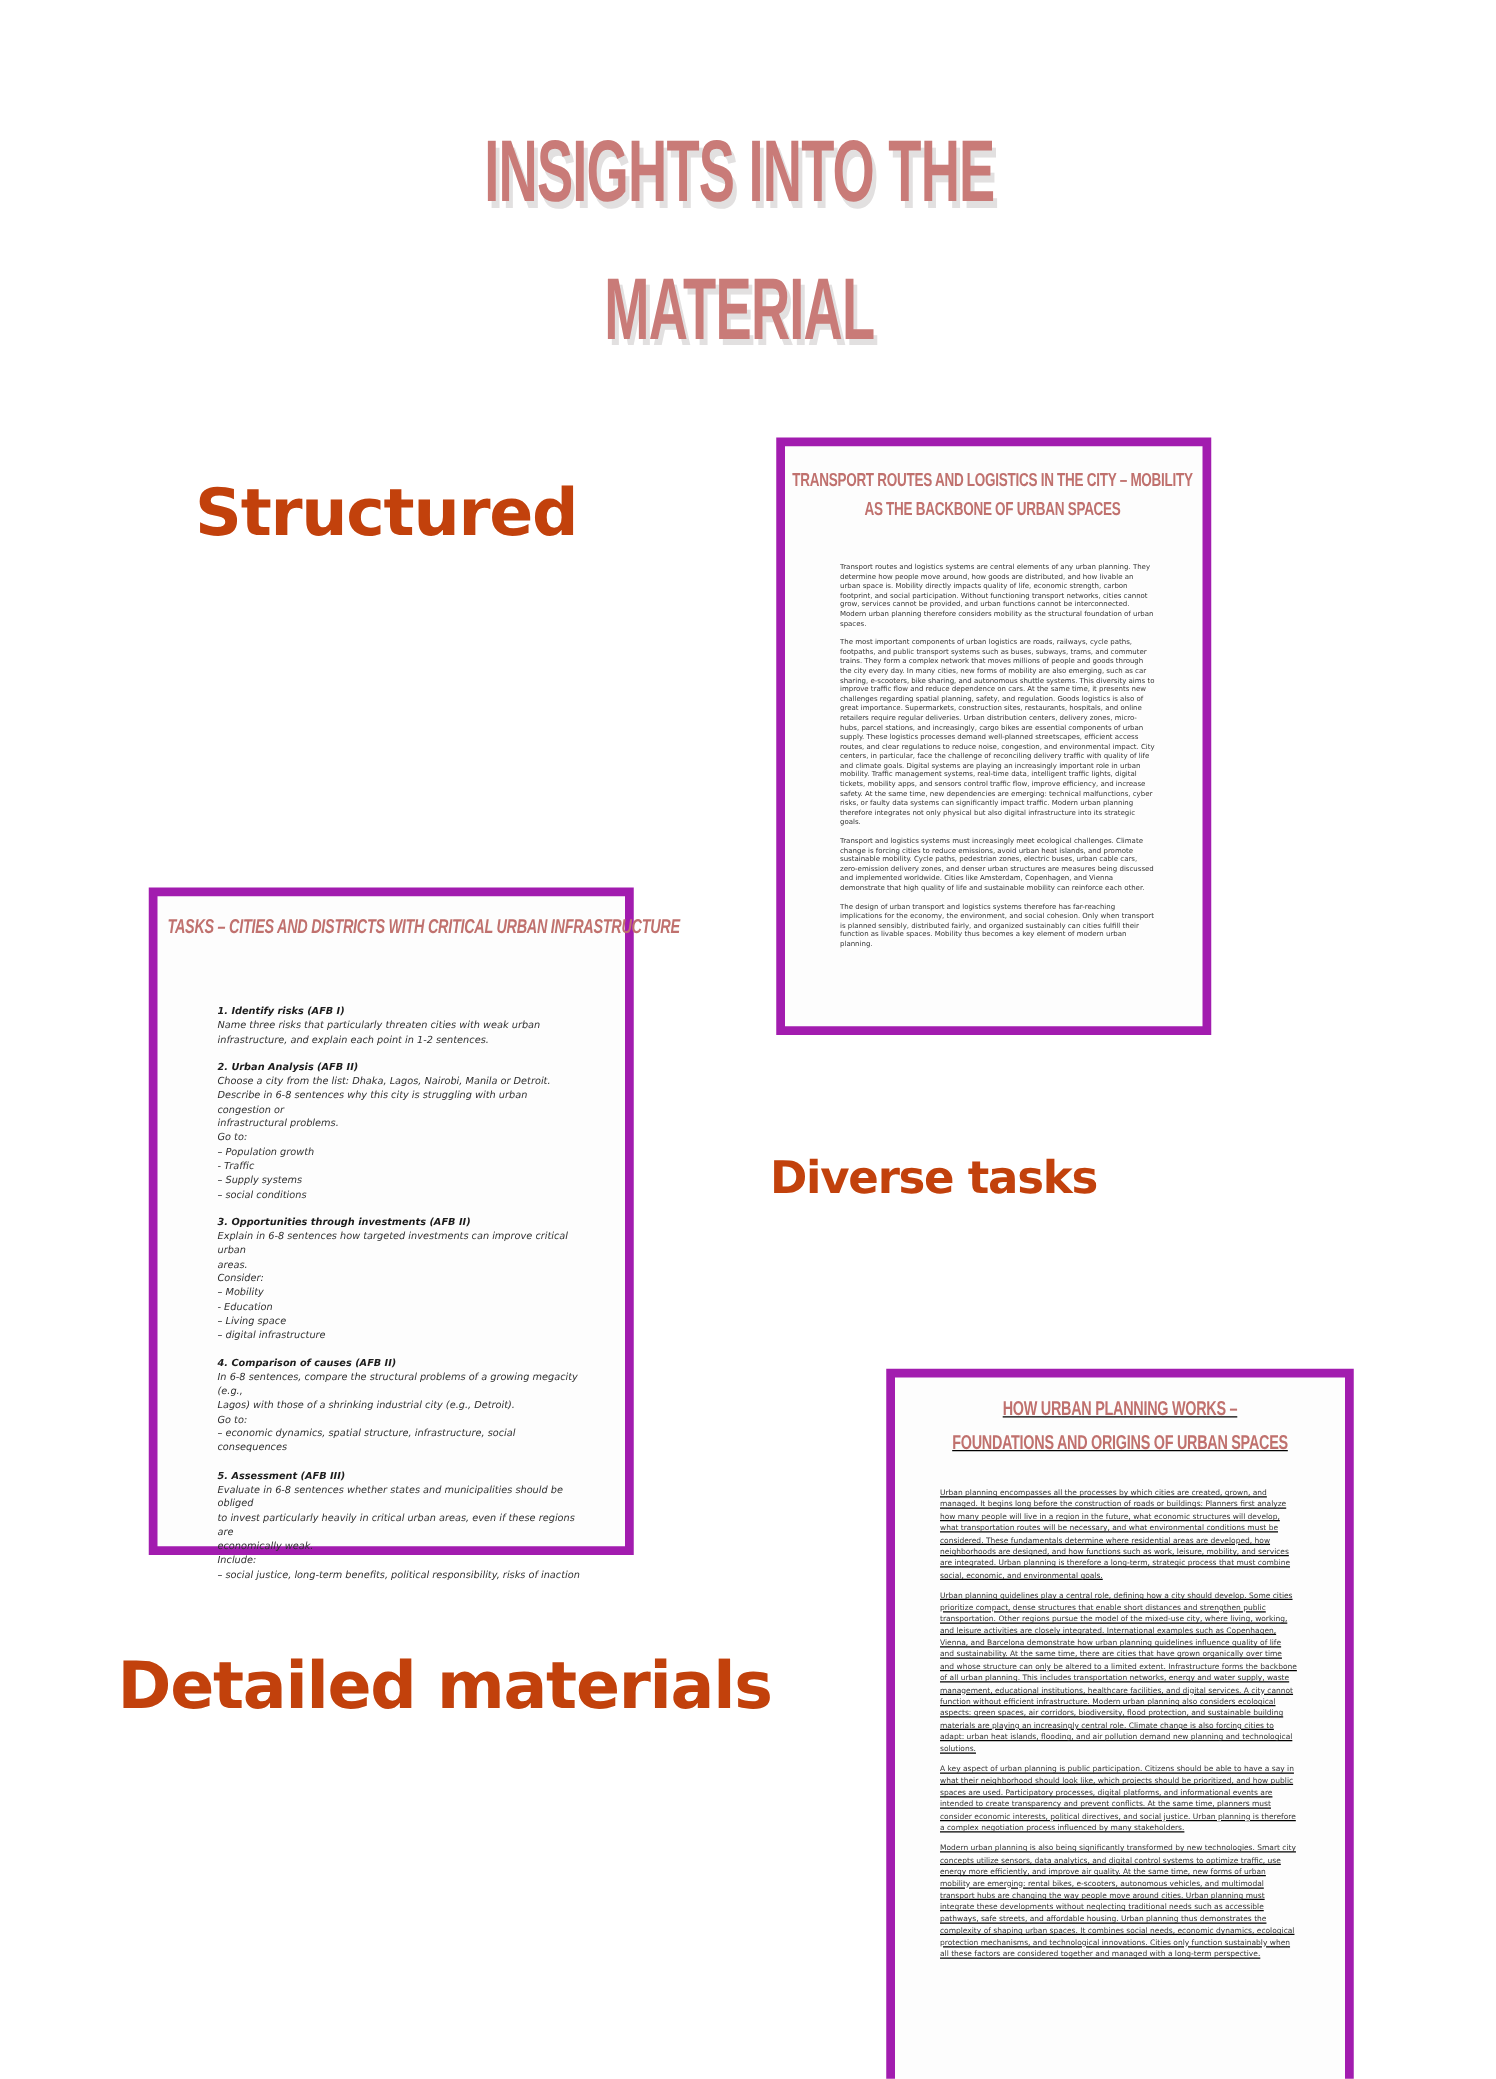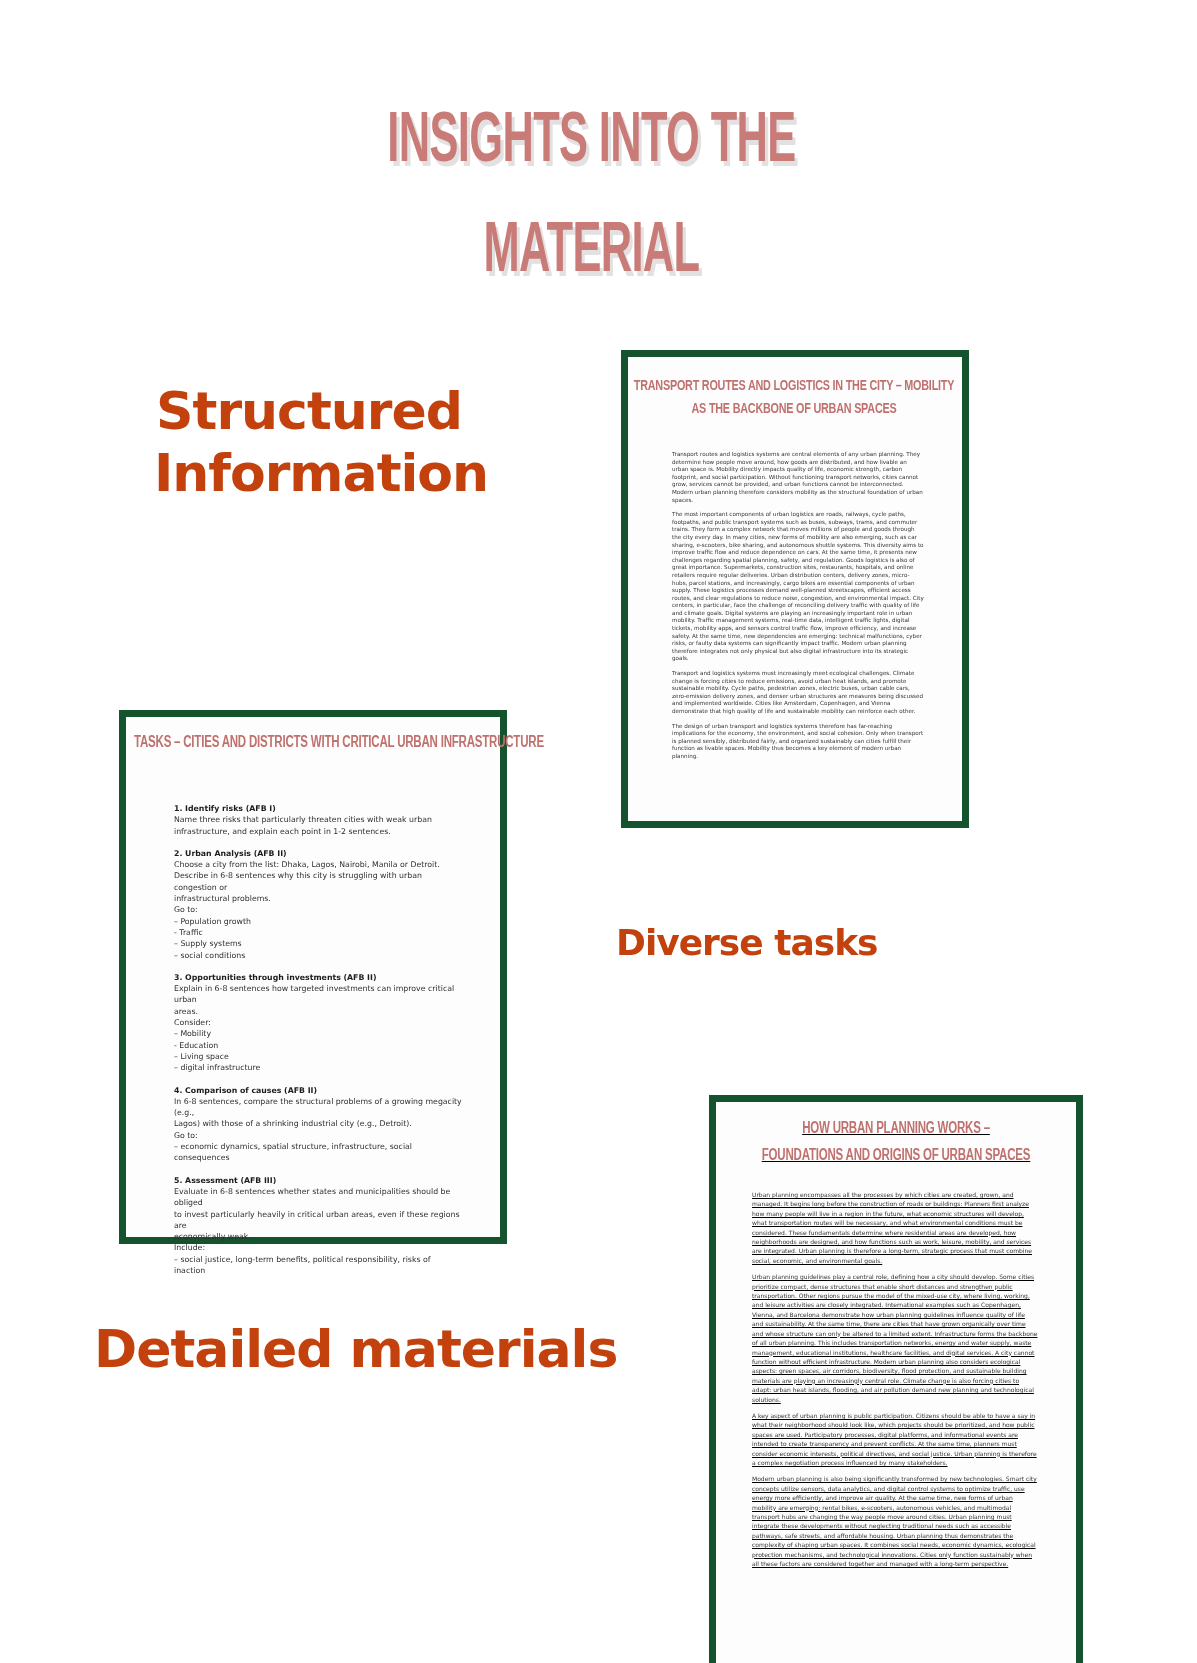--- a/index.html
+++ b/index.html
@@ -32,21 +32,21 @@
       white-space: nowrap;
       letter-spacing: -1px;
     }
     .label-structured { left: 154px; top: 380px; font-size: 52px; line-height: 62px; text-align: center; width: 310px; }
     .label-diverse { left: 616px; top: 912px; font-size: 36px; line-height: 62px; }
     .label-detailed { left: 94px; top: 1318px; font-size: 52px; line-height: 62px; }
 
     .doc {
       position: absolute;
       background: #fdfdfd;
-      border: 7px solid #14532d;
+      border: 7px solid #a21caf;
       box-sizing: border-box;
     }
     .doc-title {
       font-family: "Liberation Sans", sans-serif;
       font-weight: bold;
       color: #c0716e;
       text-align: center;
       text-transform: uppercase;
       transform: scaleX(0.72);
       transform-origin: center top;
@@ -59,21 +59,21 @@
       margin: 16px;
     }
     .doc-body p { margin: 0 0 7px 0; }
 
     
     .doc-transport { left: 621px; top: 350px; width: 348px; height: 478px; }
     .doc-transport .doc-title { font-size: 15px; line-height: 23px; margin-top: 16px; width: 460px; margin-left: -64px; }
     .doc-transport .doc-body { font-size: 5.6px; line-height: 7.6px; padding: 16px 22px 0 28px; }
 
     
-    .doc-tasks { left: 119px; top: 710px; width: 388px; height: 534px; }
+    .doc-tasks { left: 119px; top: 710px; width: 388px; height: 534px; font-style: italic; }
     .doc-tasks .doc-title { font-size: 16px; line-height: 22px; margin-top: 14px; width: 500px; margin-left: -62px; white-space: nowrap; }
     .doc-tasks .doc-body { font-size: 7.8px; line-height: 11.3px; padding: 34px 20px 0 32px; color: #2f2f2f; }
     .doc-tasks .task { margin-bottom: 11px; }
     .doc-tasks .task-head { font-weight: bold; color: #1c1c1c; }
     .doc-tasks .task-line { display: block; }
 
     
     .doc-urban { left: 709px; top: 1095px; width: 374px; height: 651px; text-decoration: underline; }
     .doc-urban .doc-title { font-size: 16px; line-height: 27px; margin-top: 12px; width: 470px; margin-left: -55px; }
     .doc-urban .doc-body { font-size: 6px; line-height: 9.4px; padding: 6px 22px 0 20px; }
@@ -81,21 +81,20 @@
 </head>
 <body>
 
 <h1 class="main-title">
   <span class="line">INSIGHTS INTO THE</span>
   <span class="line">MATERIAL</span>
 </h1>
 
 <div class="label label-structured">
   <div>Structured</div>
-  <div>Information</div>
 </div>
 
 <div class="doc doc-transport">
   <h2 class="doc-title">TRANSPORT ROUTES AND LOGISTICS IN THE CITY – MOBILITY AS THE BACKBONE OF URBAN SPACES</h2>
   <div class="doc-body">
     <p>Transport routes and logistics systems are central elements of any urban planning. They determine how people move around, how goods are distributed, and how livable an urban space is. Mobility directly impacts quality of life, economic strength, carbon footprint, and social participation. Without functioning transport networks, cities cannot grow, services cannot be provided, and urban functions cannot be interconnected. Modern urban planning therefore considers mobility as the structural foundation of urban spaces.</p>
     <p>The most important components of urban logistics are roads, railways, cycle paths, footpaths, and public transport systems such as buses, subways, trams, and commuter trains. They form a complex network that moves millions of people and goods through the city every day. In many cities, new forms of mobility are also emerging, such as car sharing, e-scooters, bike sharing, and autonomous shuttle systems. This diversity aims to improve traffic flow and reduce dependence on cars. At the same time, it presents new challenges regarding spatial planning, safety, and regulation. Goods logistics is also of great importance. Supermarkets, construction sites, restaurants, hospitals, and online retailers require regular deliveries. Urban distribution centers, delivery zones, micro-hubs, parcel stations, and increasingly, cargo bikes are essential components of urban supply. These logistics processes demand well-planned streetscapes, efficient access routes, and clear regulations to reduce noise, congestion, and environmental impact. City centers, in particular, face the challenge of reconciling delivery traffic with quality of life and climate goals. Digital systems are playing an increasingly important role in urban mobility. Traffic management systems, real-time data, intelligent traffic lights, digital tickets, mobility apps, and sensors control traffic flow, improve efficiency, and increase safety. At the same time, new dependencies are emerging: technical malfunctions, cyber risks, or faulty data systems can significantly impact traffic. Modern urban planning therefore integrates not only physical but also digital infrastructure into its strategic goals.</p>
     <p>Transport and logistics systems must increasingly meet ecological challenges. Climate change is forcing cities to reduce emissions, avoid urban heat islands, and promote sustainable mobility. Cycle paths, pedestrian zones, electric buses, urban cable cars, zero-emission delivery zones, and denser urban structures are measures being discussed and implemented worldwide. Cities like Amsterdam, Copenhagen, and Vienna demonstrate that high quality of life and sustainable mobility can reinforce each other.</p>
     <p>The design of urban transport and logistics systems therefore has far-reaching implications for the economy, the environment, and social cohesion. Only when transport is planned sensibly, distributed fairly, and organized sustainably can cities fulfill their function as livable spaces. Mobility thus becomes a key element of modern urban planning.</p>
   </div>

